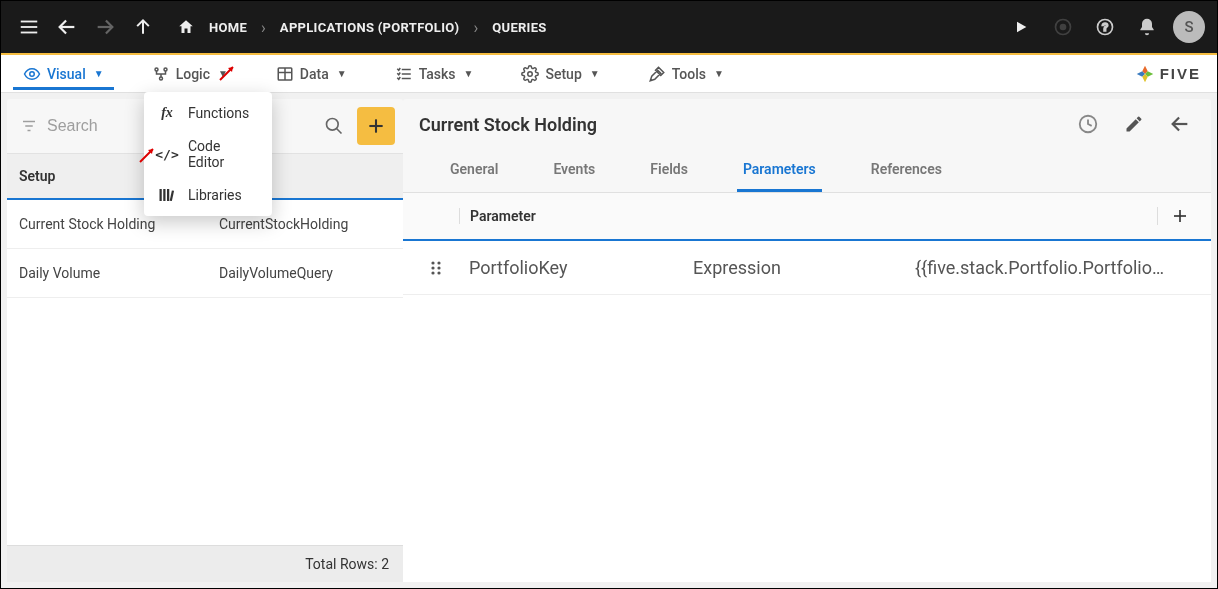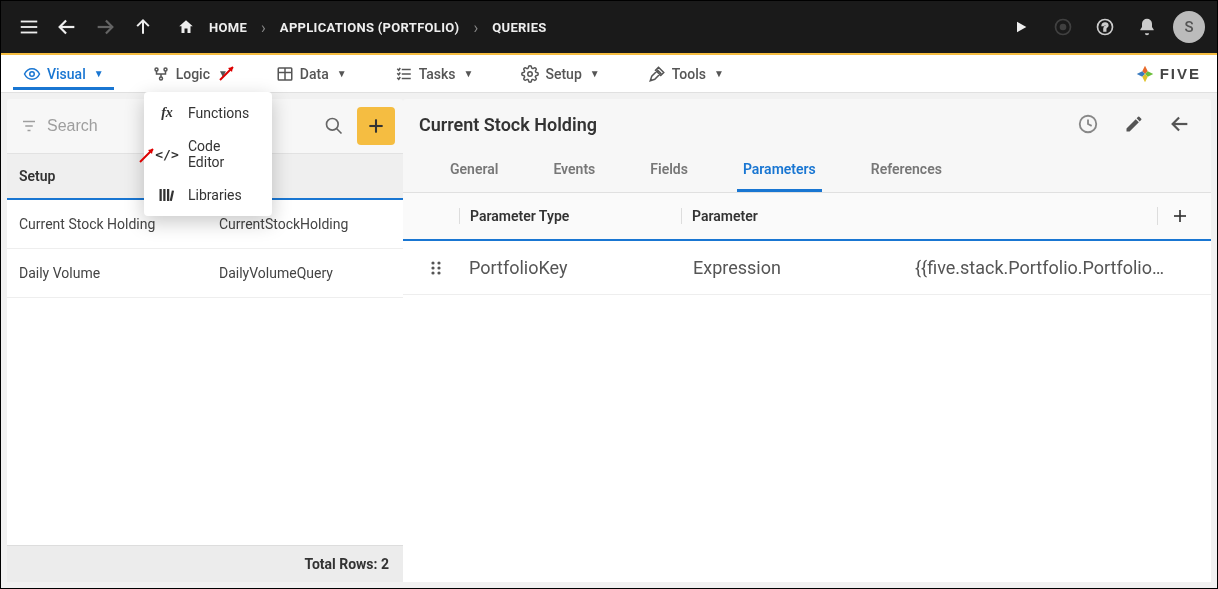--- a/index.html
+++ b/index.html
@@ -42,21 +42,21 @@
   .icon-btn { width: 38px; height: 38px; display: flex; align-items: center; justify-content: center; cursor: pointer; border-radius: 4px; color:#555; }
   .add-btn { background: #f5bd41; color: #333; font-size: 22px; border-radius: 4px; width:38px; height:38px;}
   
   
   .ltable-head { display: flex; background: #efefef; border-top:1px solid #e2e2e2; border-bottom: 2px solid #1976d2; padding: 14px 12px; font-weight: 600; font-size: 14px; color:#333;}
   .lth-title { width: 200px; }
   .ltable-body { flex:1; background:#fff; }
   .lrow { display:flex; padding: 16px 12px; border-bottom:1px solid #eee; cursor:pointer; font-size:14px; color:#444;}
   .lrow.selected { background:#fff; }
   .lrow .c1 { width: 200px; }
-  .lfooter { padding: 10px 14px; text-align:right; font-size:14px; font-weight:700; color:#333; background:#ececec; border-top:1px solid #ddd;}
+  .lfooter { padding: 10px 14px; text-align:right; font-size:14px; font-weight:400; color:#333; background:#ececec; border-top:1px solid #ddd;}
   
   
   .rhead { display:flex; align-items:center; padding: 10px 16px; }
   .rtitle { font-size: 18px; font-weight:600; color:#333; }
   .rhead-actions { margin-left:auto; display:flex; gap:16px; align-items:center; color:#666;}
   .rhead-actions .icon-btn { width:30px; height:30px;}
   
   
   .rtabs { display:flex; gap: 18px; padding: 0 16px; border-bottom:1px solid #e0e0e0; }
   .rtab { padding: 12px 6px; font-size:14px; font-weight:600; color:#777; cursor:pointer; border-bottom: 3px solid transparent; margin-left: 25px;}
@@ -315,21 +315,20 @@
     </div>
     <div class="rtabs">
       <div class="rtab">General</div>
       <div class="rtab">Events</div>
       <div class="rtab">Fields</div>
       <div class="rtab active">Parameters</div>
       <div class="rtab">References</div>
     </div>
     <div class="ptable-head">
       <div class="pth-drag"></div>
-      <div class="pth-type">Parameter Type</div>
       <div class="pth-val">Parameter</div>
       <div class="pth-add">
         <svg width="18" height="18" viewBox="0 0 24 24" fill="none" stroke="#333" stroke-width="2.2">
             <line x1="12" y1="4" x2="12" y2="20"></line>
             <line x1="4" y1="12" x2="20" y2="12"></line>
           </svg>
       </div>
     </div>
     <div class="right-body">
       <div class="prow">

